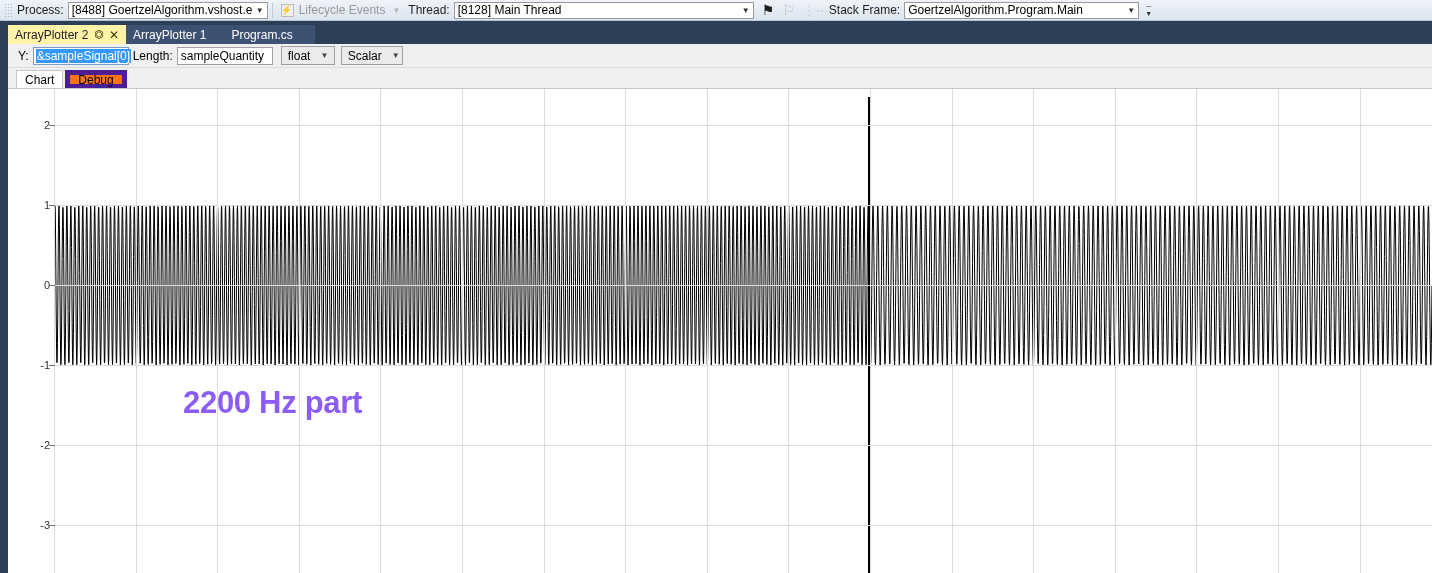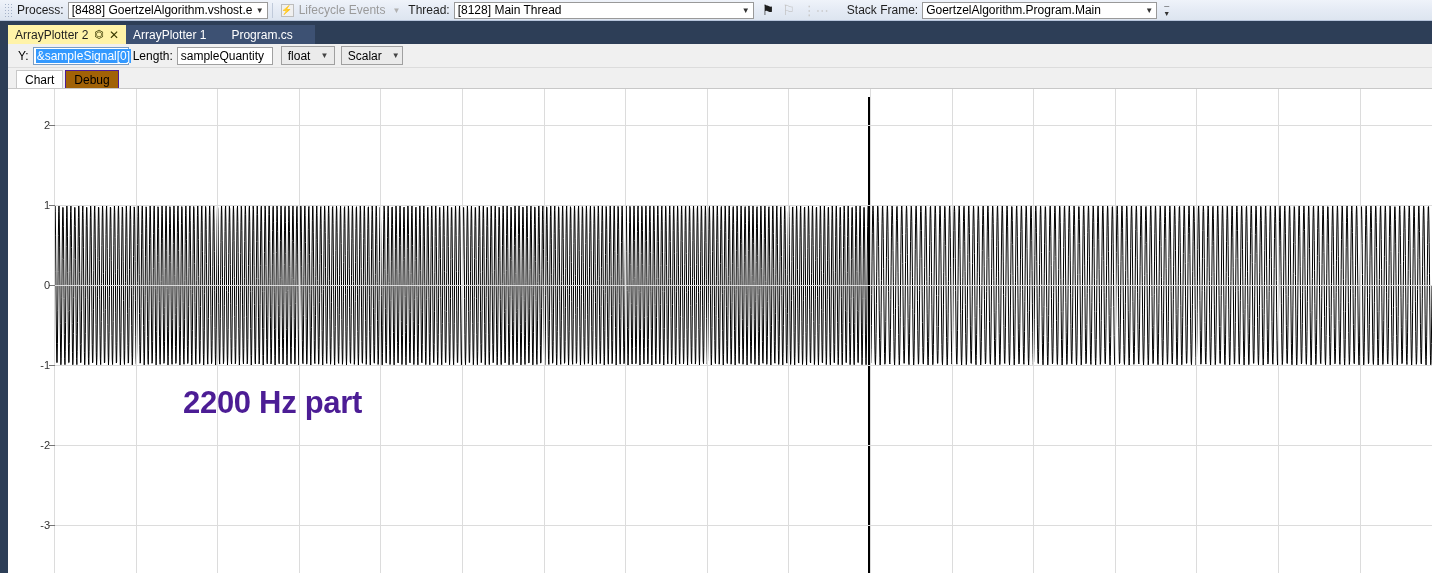--- a/index.html
+++ b/index.html
@@ -164,22 +164,22 @@
     display: flex; align-items: center;
     padding: 0 8px;
     justify-content: center;
   }
   .inner-tab.active {
     background: #ffffff;
     border: 1px solid #c8c8c8;
     border-bottom: 1px solid #ffffff;
   }
   .inner-tab.inactive {
-    background: #a16207;
-    border: 1px solid #4c1d95;
+    background: #f97316;
+    border: 5px solid #4c1d95;
     margin-left: 2px;
     margin-top: 11px;
   }
   .inner-tabs-rule {
     position: absolute; top: 88px; left: 8px;
     width: 1424px; height: 1px; background: #c8c8c8;
   }
 
   
   .left-rail {
@@ -276,21 +276,21 @@
     <span class="tb-label" style="margin-left:8px">Thread:</span>
     <span class="tb-combo combo-thread">
       <span class="val">[8128] Main Thread</span>
       <span class="arrow">▼</span>
     </span>
 
     <span style="margin-left:8px;font-size:14px;color:#1e1e1e">⚑</span>
     <span style="margin-left:8px;font-size:14px;color:#c0c0c0">⚐</span>
     <span style="margin-left:8px;font-size:13px;color:#c8c8c8">⋮⋯</span>
 
-    <span class="tb-label" style="margin-left:18px">Stack Frame:</span>
+    <span class="tb-label" style="margin-left:0">Stack Frame:</span>
     <span class="tb-combo combo-frame">
       <span class="val">GoertzelAlgorithm.Program.Main</span>
       <span class="arrow">▼</span>
     </span>
 
     <span class="overflow-btn">
       <span style="display:block">─</span>
         <span style="display:block">▼</span>
     </span>
   </div>
@@ -393,16 +393,16 @@
         <div class="ytick-wrap" style="top: 356px;">
           <div class="ytick-label">-2</div>
         </div>
         <div class="gridline-h" style="top: 436px;"></div>
         <div class="ytick" style="top: 436px;"></div>
         <div class="ytick-wrap" style="top: 436px;">
           <div class="ytick-label">-3</div>
         </div>
       </div>
 
-    <div class="annotation" id="ann-0" style="left: 175px; top: 296px; color: #4c1d95; font-size: 31px;">2200 Hz part</div>
+    <div class="annotation" id="ann-0" style="left: 175px; top: 296px; color: #8b5cf6; font-size: 31px;">2200 Hz part</div>
   </div>
 
 </div>
 
 </body></html>

